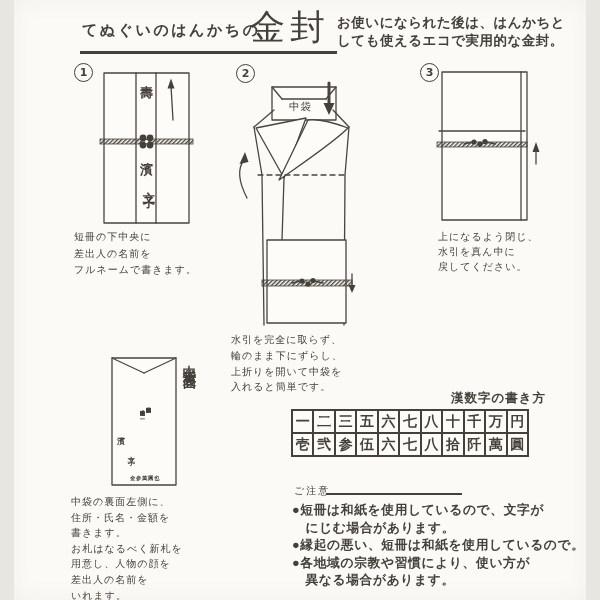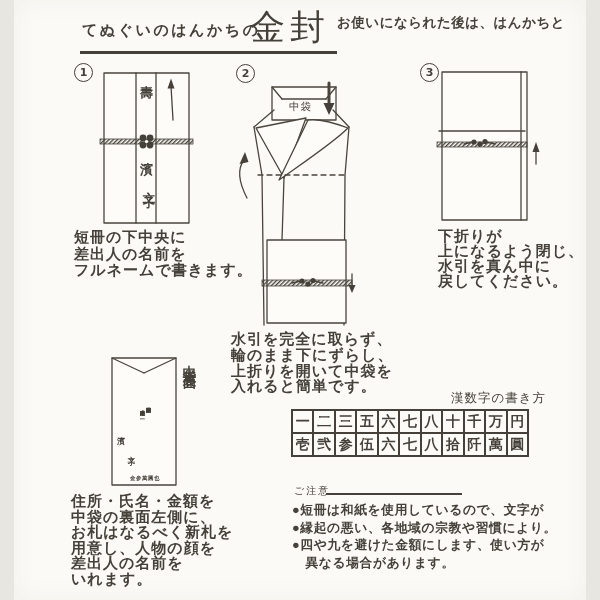--- a/index.html
+++ b/index.html
@@ -13,33 +13,33 @@
   .brand-small{left:68px;top:21px;font-size:15px;font-weight:700;letter-spacing:2.5px;}
   .brand-large{left:236px;top:4px;font-size:35px;font-weight:400;letter-spacing:5px;}
   .brand-underline{left:66px;top:51px;width:257px;height:2.5px;background:#45403a;}
   .header-sub{left:323px;top:13px;font-size:13.5px;line-height:18px;font-weight:600;letter-spacing:.5px;}
   .step-circle{
     width:17px;height:17px;border:1.7px solid #45403a;border-radius:50%;
     display:flex;align-items:center;justify-content:center;
     font-size:11px;font-weight:700;
   }
   .vtext{writing-mode:vertical-rl;text-orientation:upright;}
-  .cap{font-size:15px;line-height:16.5px;font-weight:700;letter-spacing:1px;white-space:nowrap;}
+  .cap{font-size:10px;line-height:16.5px;font-weight:400;letter-spacing:1px;white-space:nowrap;}
   .cap3{line-height:15px;}
   .cap-inner{line-height:15.6px;}
   .kotobuki{left:125px;top:84px;width:15px;text-align:center;font-size:13px;font-weight:700;}
   .name-sei{left:125px;top:161px;width:15px;text-align:center;font-size:13px;font-weight:700;}
   .name-mei{left:126px;top:182px;font-size:12.5px;font-weight:700;letter-spacing:4px;}
   .nakabukuro{left:275px;top:100px;font-size:10.5px;font-weight:400;letter-spacing:1px;}
   .uramen-label{left:167px;top:354px;font-size:13.5px;font-weight:700;letter-spacing:4px;}
   .addr{font-size:5px;line-height:5.5px;font-weight:600;letter-spacing:0;}
   .tiny-name-sei{left:103px;top:436px;font-size:8px;font-weight:700;}
   .tiny-name-mei{left:112px;top:450px;font-size:7.5px;font-weight:700;letter-spacing:2px;}
   .amount{left:116px;top:475px;font-size:5.5px;font-weight:600;letter-spacing:.5px;}
-  .kanji-title{left:437px;top:390px;font-size:12.5px;font-weight:400;letter-spacing:1px;}
+  .kanji-title{left:437px;top:390px;font-size:12.5px;font-weight:700;letter-spacing:1px;}
   .kanji-table{
     left:277px;top:409px;width:236px;
     display:grid;grid-template-columns:repeat(11,1fr);
     border:1.6px solid #45403a;background:#fcfbf8;
   }
   .kanji-cell{
     border:.8px solid #45403a;height:21px;
     display:flex;align-items:center;justify-content:center;
     font-size:14px;font-weight:600;
   }
@@ -53,20 +53,21 @@
 </head>
 <body>
 
 <div class="page">
 
   <div class="abs brand-small">てぬぐいのはんかちの</div>
   <div class="abs brand-large">金封</div>
   <div class="abs brand-underline"></div>
   <div class="abs header-sub">
     <div>お使いになられた後は、はんかちと</div>
+    <div>しても使えるエコで実用的な金封。</div>
   </div>
 
   <div class="abs step-circle" style="left:60px;top:63px;">
     <span>1</span>
   </div>
 
   <svg class="abs" style="left:85px;top:68px;" width="100" height="160" viewBox="0 0 100 160">
     <defs>
       <pattern id="hatch" width="3" height="4" patternUnits="userSpaceOnUse" patternTransform="rotate(45)">
         <rect width="1.4" height="4" fill="#4a443d"></rect>
@@ -164,40 +165,40 @@
       <circle class="inkfill" cx="51" cy="77.5" r="2.6"></circle>
       <line class="ln" x1="30" y1="80" x2="39" y2="78"></line>
       <line class="ln" x1="52" y1="78" x2="61" y2="80"></line>
     </g>
     <g>
       <line class="ln" x1="102" y1="100" x2="102" y2="86"></line>
       <polygon class="inkfill" points="98.5,88 105.5,88 102,78"></polygon>
     </g>
   </svg>
   <div class="abs cap cap3" style="left:424px;top:229px;">
-    <div>下折りが</div>
     <div>上になるよう閉じ、</div>
     <div>水引を真ん中に</div>
     <div>戻してください。</div>
   </div>
 
   <svg class="abs" style="left:90px;top:352px;" width="100" height="140" viewBox="0 0 100 140">
     <rect class="ln fillpaper" x="8" y="6" width="64" height="127"></rect>
     <line class="ln" x1="8" y1="6" x2="40" y2="21"></line>
     <line class="ln" x1="72" y1="6" x2="40" y2="21"></line>
   </svg>
   <div class="abs uramen-label vtext">中袋裏面</div>
   <div class="abs addr vtext" style="left:131px;top:403px;">神奈川県横浜市港南</div>
   <div class="abs addr vtext" style="left:125px;top:406px;">区港南中央通八ノ二</div>
   <div class="abs tiny-name-sei">濱</div>
   <div class="abs tiny-name-mei vtext">文子</div>
   <div class="abs amount">金参萬圓也</div>
   <div class="abs cap cap-inner" style="left:57px;top:494px;">
+    <div>中袋の裏面左側に、</div>
     <div>住所・氏名・金額を</div>
-    <div>中袋の裏面左側に、</div>
+    <div>書きます。</div>
     <div>お札はなるべく新札を</div>
     <div>用意し、人物の顔を</div>
     <div>差出人の名前を</div>
     <div>いれます。</div>
   </div>
 
   <div class="abs kanji-title">漢数字の書き方</div>
   <div class="abs kanji-table">
     <div class="kanji-cell">一</div>
     <div class="kanji-cell">二</div>
@@ -220,18 +221,19 @@
     <div class="kanji-cell">拾</div>
     <div class="kanji-cell">阡</div>
     <div class="kanji-cell">萬</div>
     <div class="kanji-cell">圓</div>
   </div>
 
   <div class="abs notes-title">ご注意</div>
   <div class="abs notes-rule"></div>
   <div class="abs notes-list">
     <div>●短冊は和紙を使用しているので、文字が</div>
-    <div>●縁起の悪い、各地域の宗教や習慣により。</div>
-    <div>●四や九を避けた金額にします、使い方が</div>
+    <div>　にじむ場合があります。</div>
+    <div>●縁起の悪い、短冊は和紙を使用しているので。</div>
+    <div>●各地域の宗教や習慣により、使い方が</div>
     <div>　異なる場合があります。</div>
   </div>
 
 </div>
 
 </body></html>

